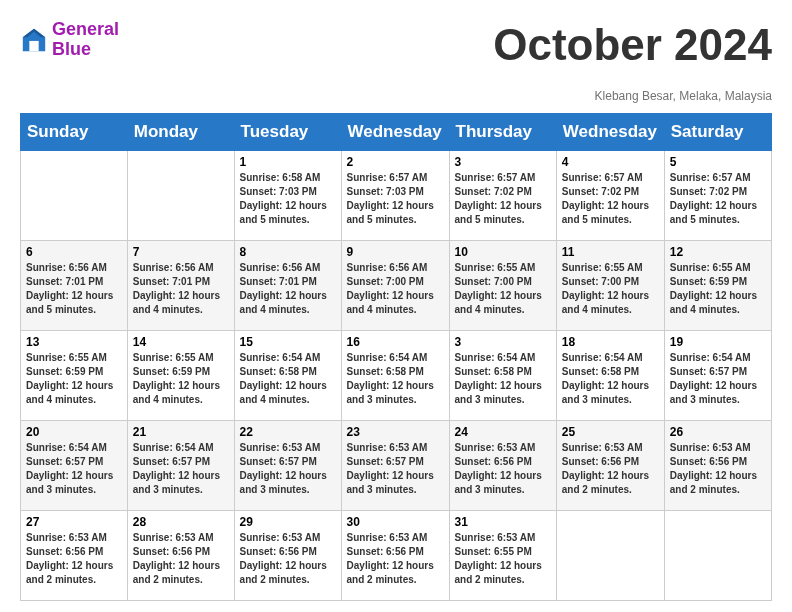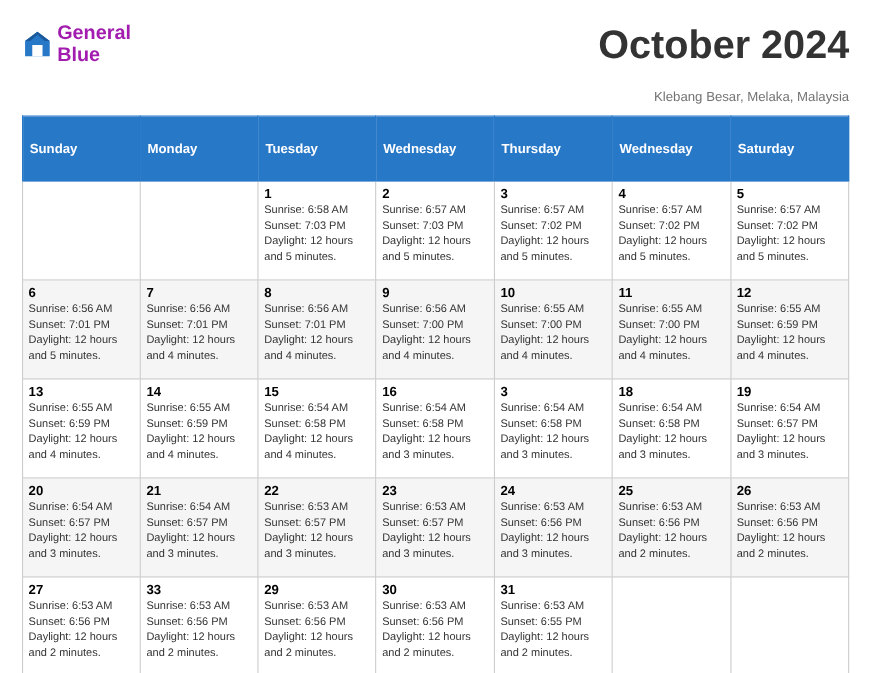--- a/index.html
+++ b/index.html
@@ -31,60 +31,61 @@
       color: #a21caf;
     }
     .logo-icon {
       width: 28px;
       height: 28px;
     }
     .title-block {
       text-align: right;
     }
     .month-title {
-      font-size: 36px;
+      font-size: 44px;
       font-weight: bold;
       color: #333;
     }
     .location {
       font-size: 12px;
       color: #737373;
       margin-top: 19px;
     }
     table {
       width: 100%;
       border-collapse: collapse;
       font-size: 11px;
     }
     thead th {
       background-color: #2878c8;
       color: #fff;
       text-align: left;
-      padding: 22px 6px;
-      font-size: 12px;
+      padding: 8px 6px;
+      font-size: 17px;
       font-weight: bold;
       border: 1px solid #2878c8;
     }
     tbody td {
       border: 1px solid #ccc;
       vertical-align: top;
       padding: 4px 5px;
       width: 108px;
       min-height: 80px;
       height: 90px;
     }
     .day-num {
       font-weight: bold;
       font-size: 12px;
       margin-bottom: 2px;
     }
     .day-info {
       font-size: 10px;
       color: #333;
       line-height: 1.4;
+      font-weight: bold;
     }
     tbody tr:nth-child(even) td {
       background-color: #f5f5f5;
     }
     tbody tr:nth-child(odd) td {
       background-color: #ffffff;
     }
     td.empty {
       background-color: #fff;
     }
@@ -317,21 +318,21 @@
       </tr>
       <tr>
         <td>
           <div class="day-num">27</div>
           <div class="day-info" style="white-space: pre-line;">Sunrise: 6:53 AM
 Sunset: 6:56 PM
 Daylight: 12 hours
 and 2 minutes.</div>
         </td>
         <td>
-          <div class="day-num">33</div>
+          <div class="day-num">28</div>
           <div class="day-info" style="white-space: pre-line;">Sunrise: 6:53 AM
 Sunset: 6:56 PM
 Daylight: 12 hours
 and 2 minutes.</div>
         </td>
         <td>
           <div class="day-num">29</div>
           <div class="day-info" style="white-space: pre-line;">Sunrise: 6:53 AM
 Sunset: 6:56 PM
 Daylight: 12 hours

